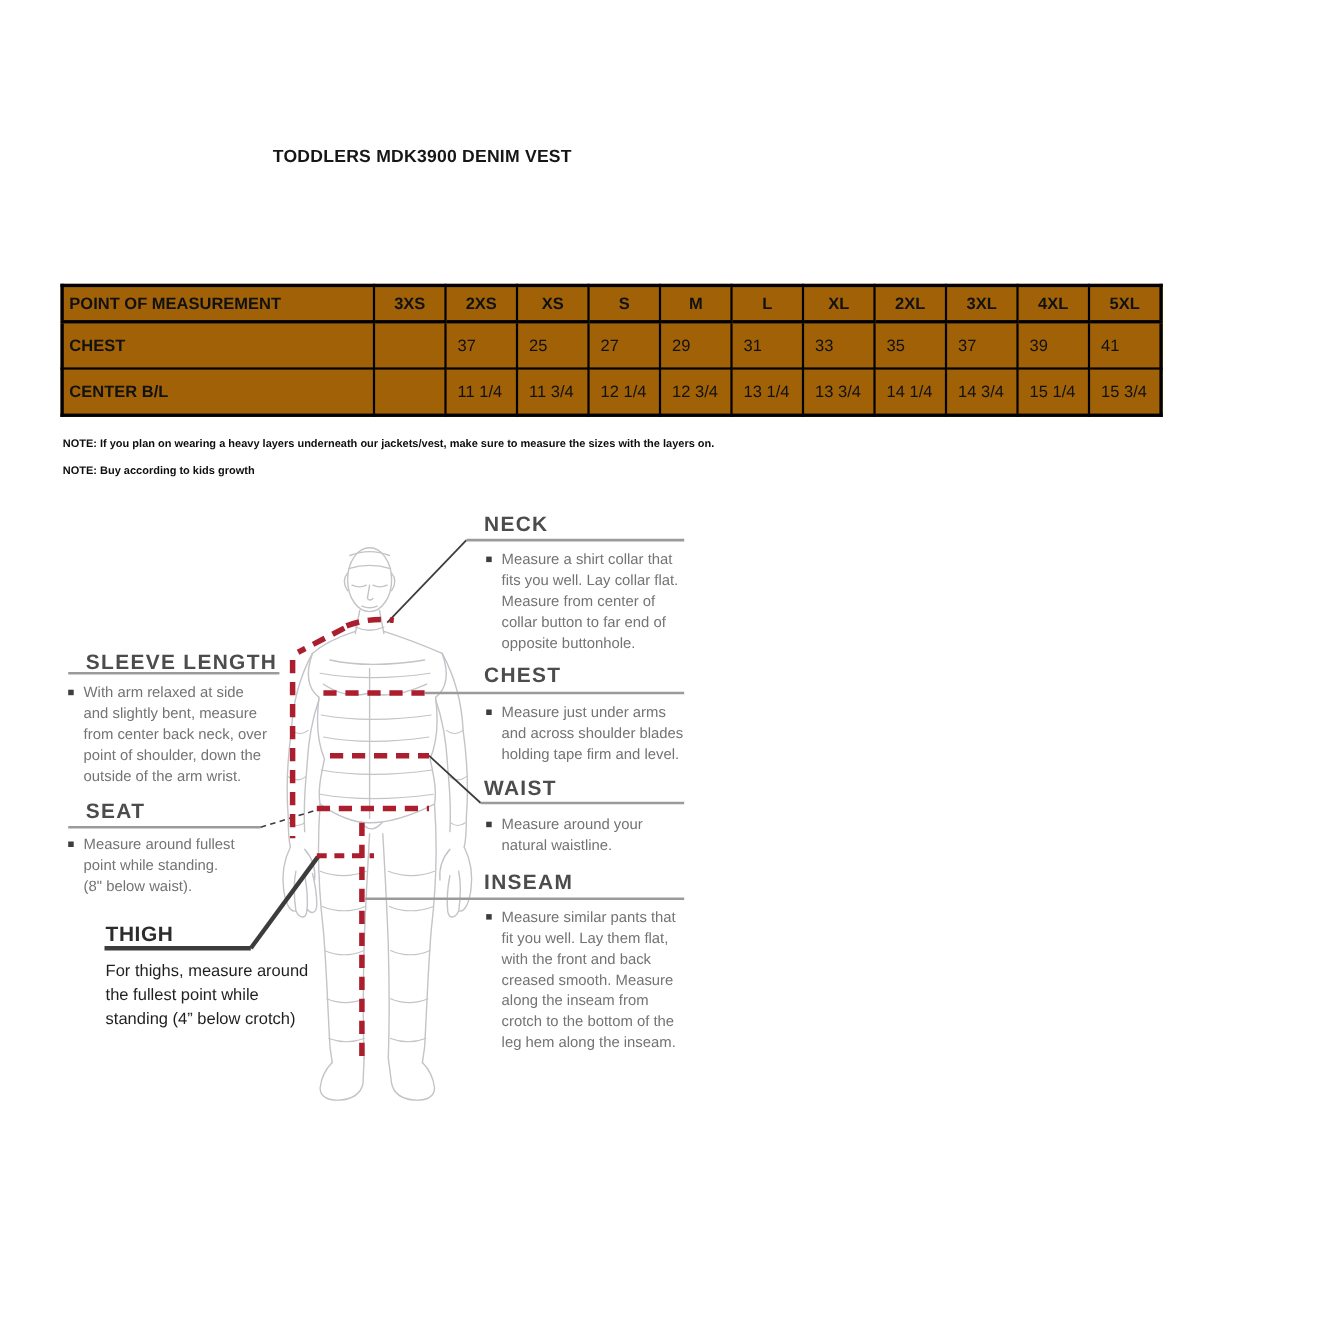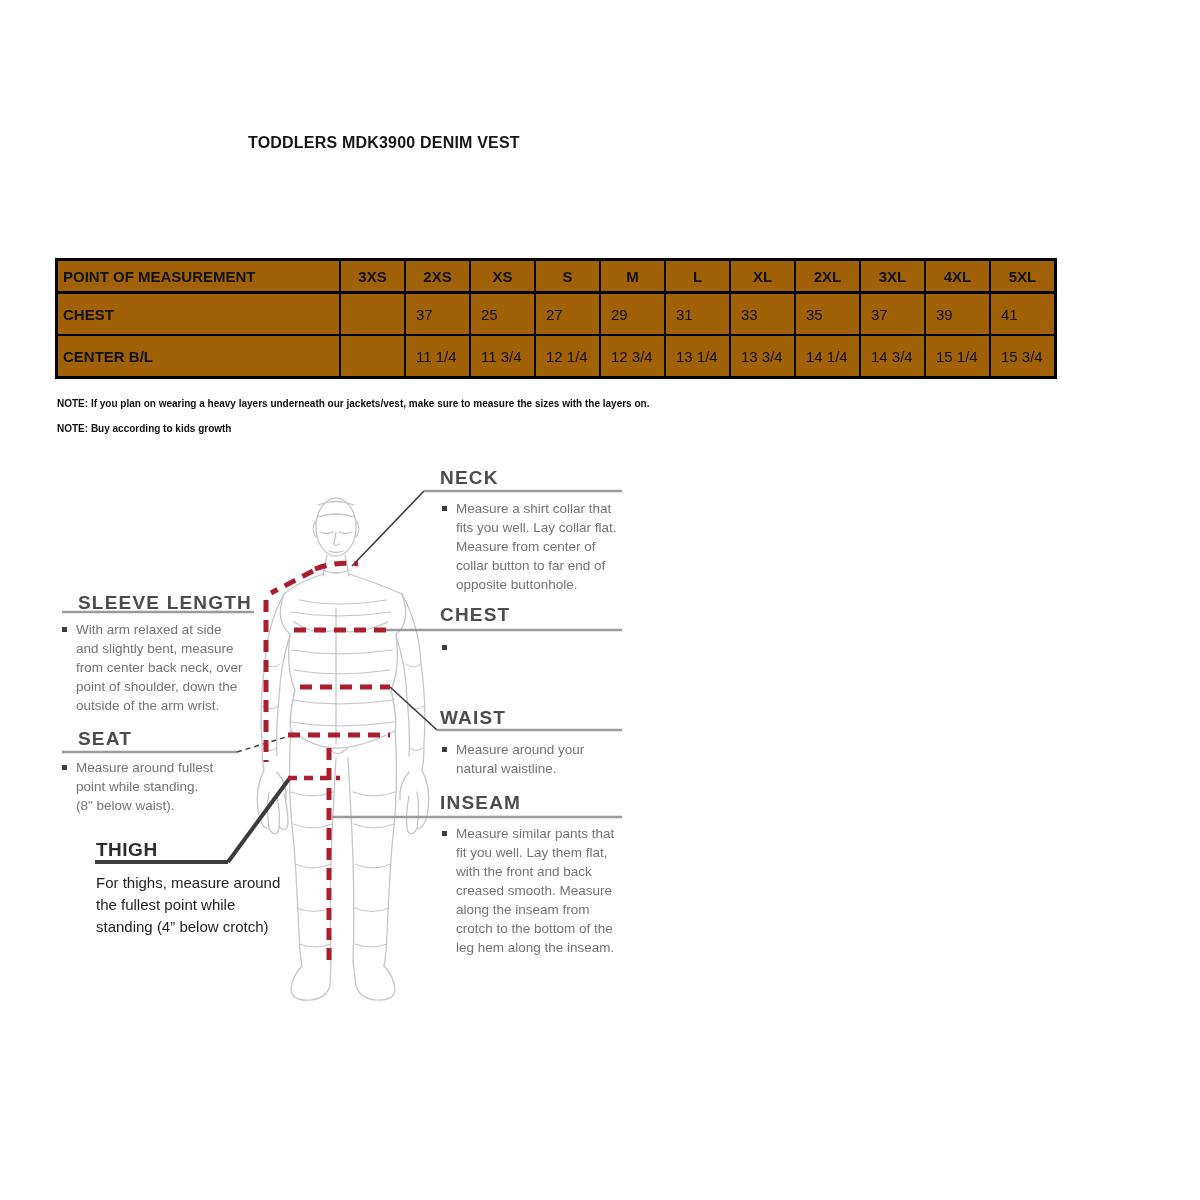--- a/index.html
+++ b/index.html
@@ -149,20 +149,23 @@
     <span class="txt">Measure a shirt collar that
 fits you well. Lay collar flat.
 Measure from center of
 collar button to far end of
 opposite buttonhole.</span>
   </div>
 
   <div class="h-label" style="left:440px;top:604px;">CHEST</div>
   <div class="para" style="left:441px;top:638px;width:195px;">
     <span class="bullet"></span>
+    <span class="txt">Measure just under arms
+and across shoulder blades
+holding tape firm and level.</span>
   </div>
 
   <div class="h-label" style="left:440px;top:707px;">WAIST</div>
   <div class="para" style="left:441px;top:740px;width:195px;">
     <span class="bullet"></span>
     <span class="txt">Measure around your
 natural waistline.</span>
   </div>
 
   <div class="h-label" style="left:440px;top:792px;">INSEAM</div>

